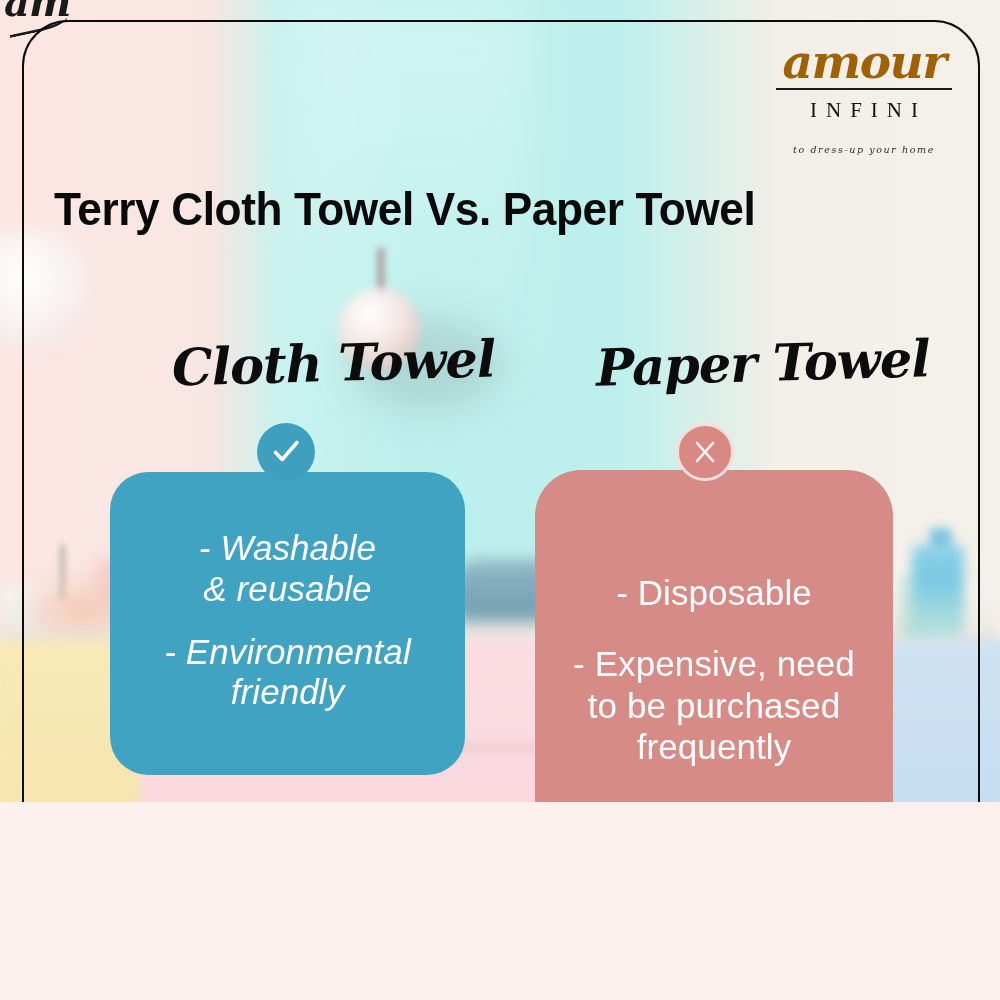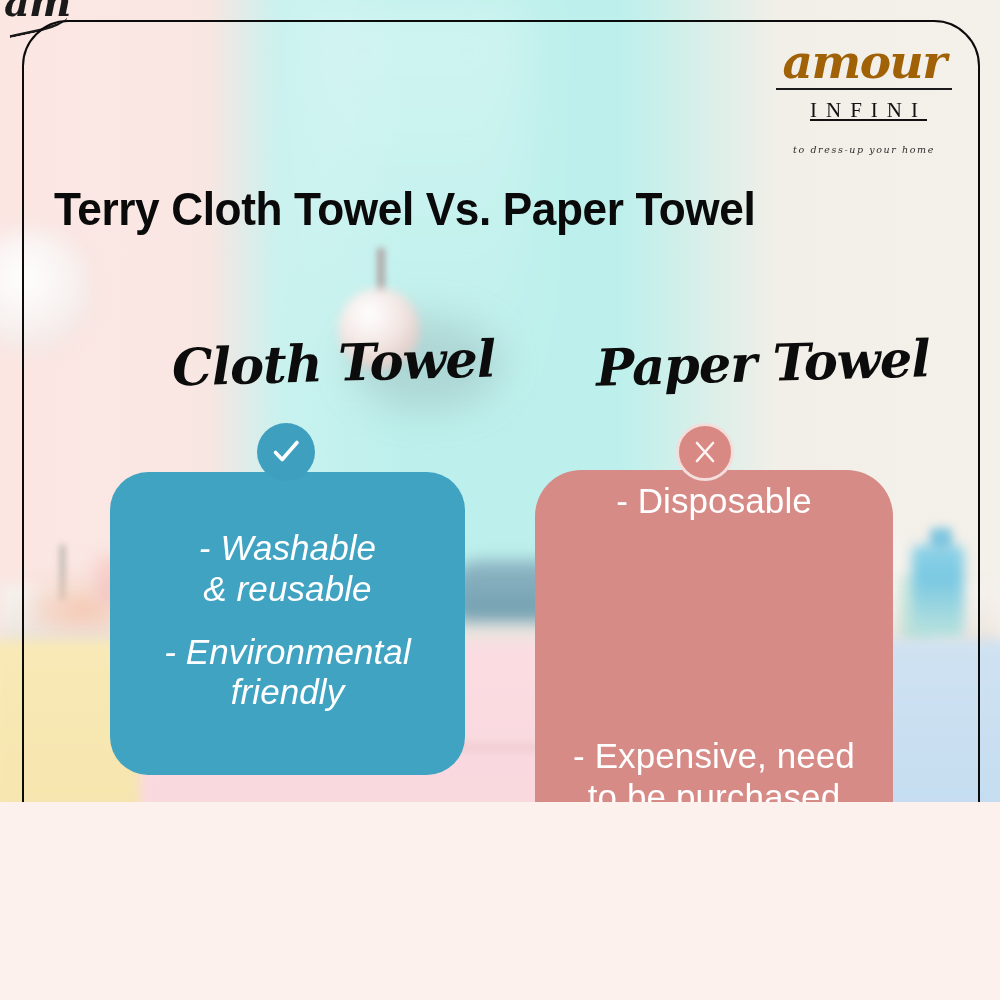--- a/index.html
+++ b/index.html
@@ -248,21 +248,20 @@
     height: 2px;
     background: #1a1a1a;
     margin: 3px auto 8px;
   }
   .logo-infini {
     font-family: "Liberation Serif", serif;
     font-size: 21px;
     letter-spacing: 9px;
     color: #111;
     padding-left: 9px;
-    text-decoration: underline;
   }
   .logo-tag {
     margin-top: 21px;
     font-family: "DejaVu Serif", serif;
     font-style: italic;
     font-size: 9.5px;
     letter-spacing: 1.6px;
     color: #2b2b2b;
   }
 
@@ -351,21 +350,20 @@
     left: 535px;
     top: 470px;
     width: 358px;
     height: 406px;
     background: #d78b87;
     border-radius: 46px;
     font-size: 35px;
     line-height: 1.18;
     padding: 10px 16px 17px;
     gap: 30px;
-    justify-content: space-between;
   }
   .card .bullet {
     display: block;
     letter-spacing: 0.1px;
   }
 </style>
 </head>
 <body>
 
 <div id="canvas">

